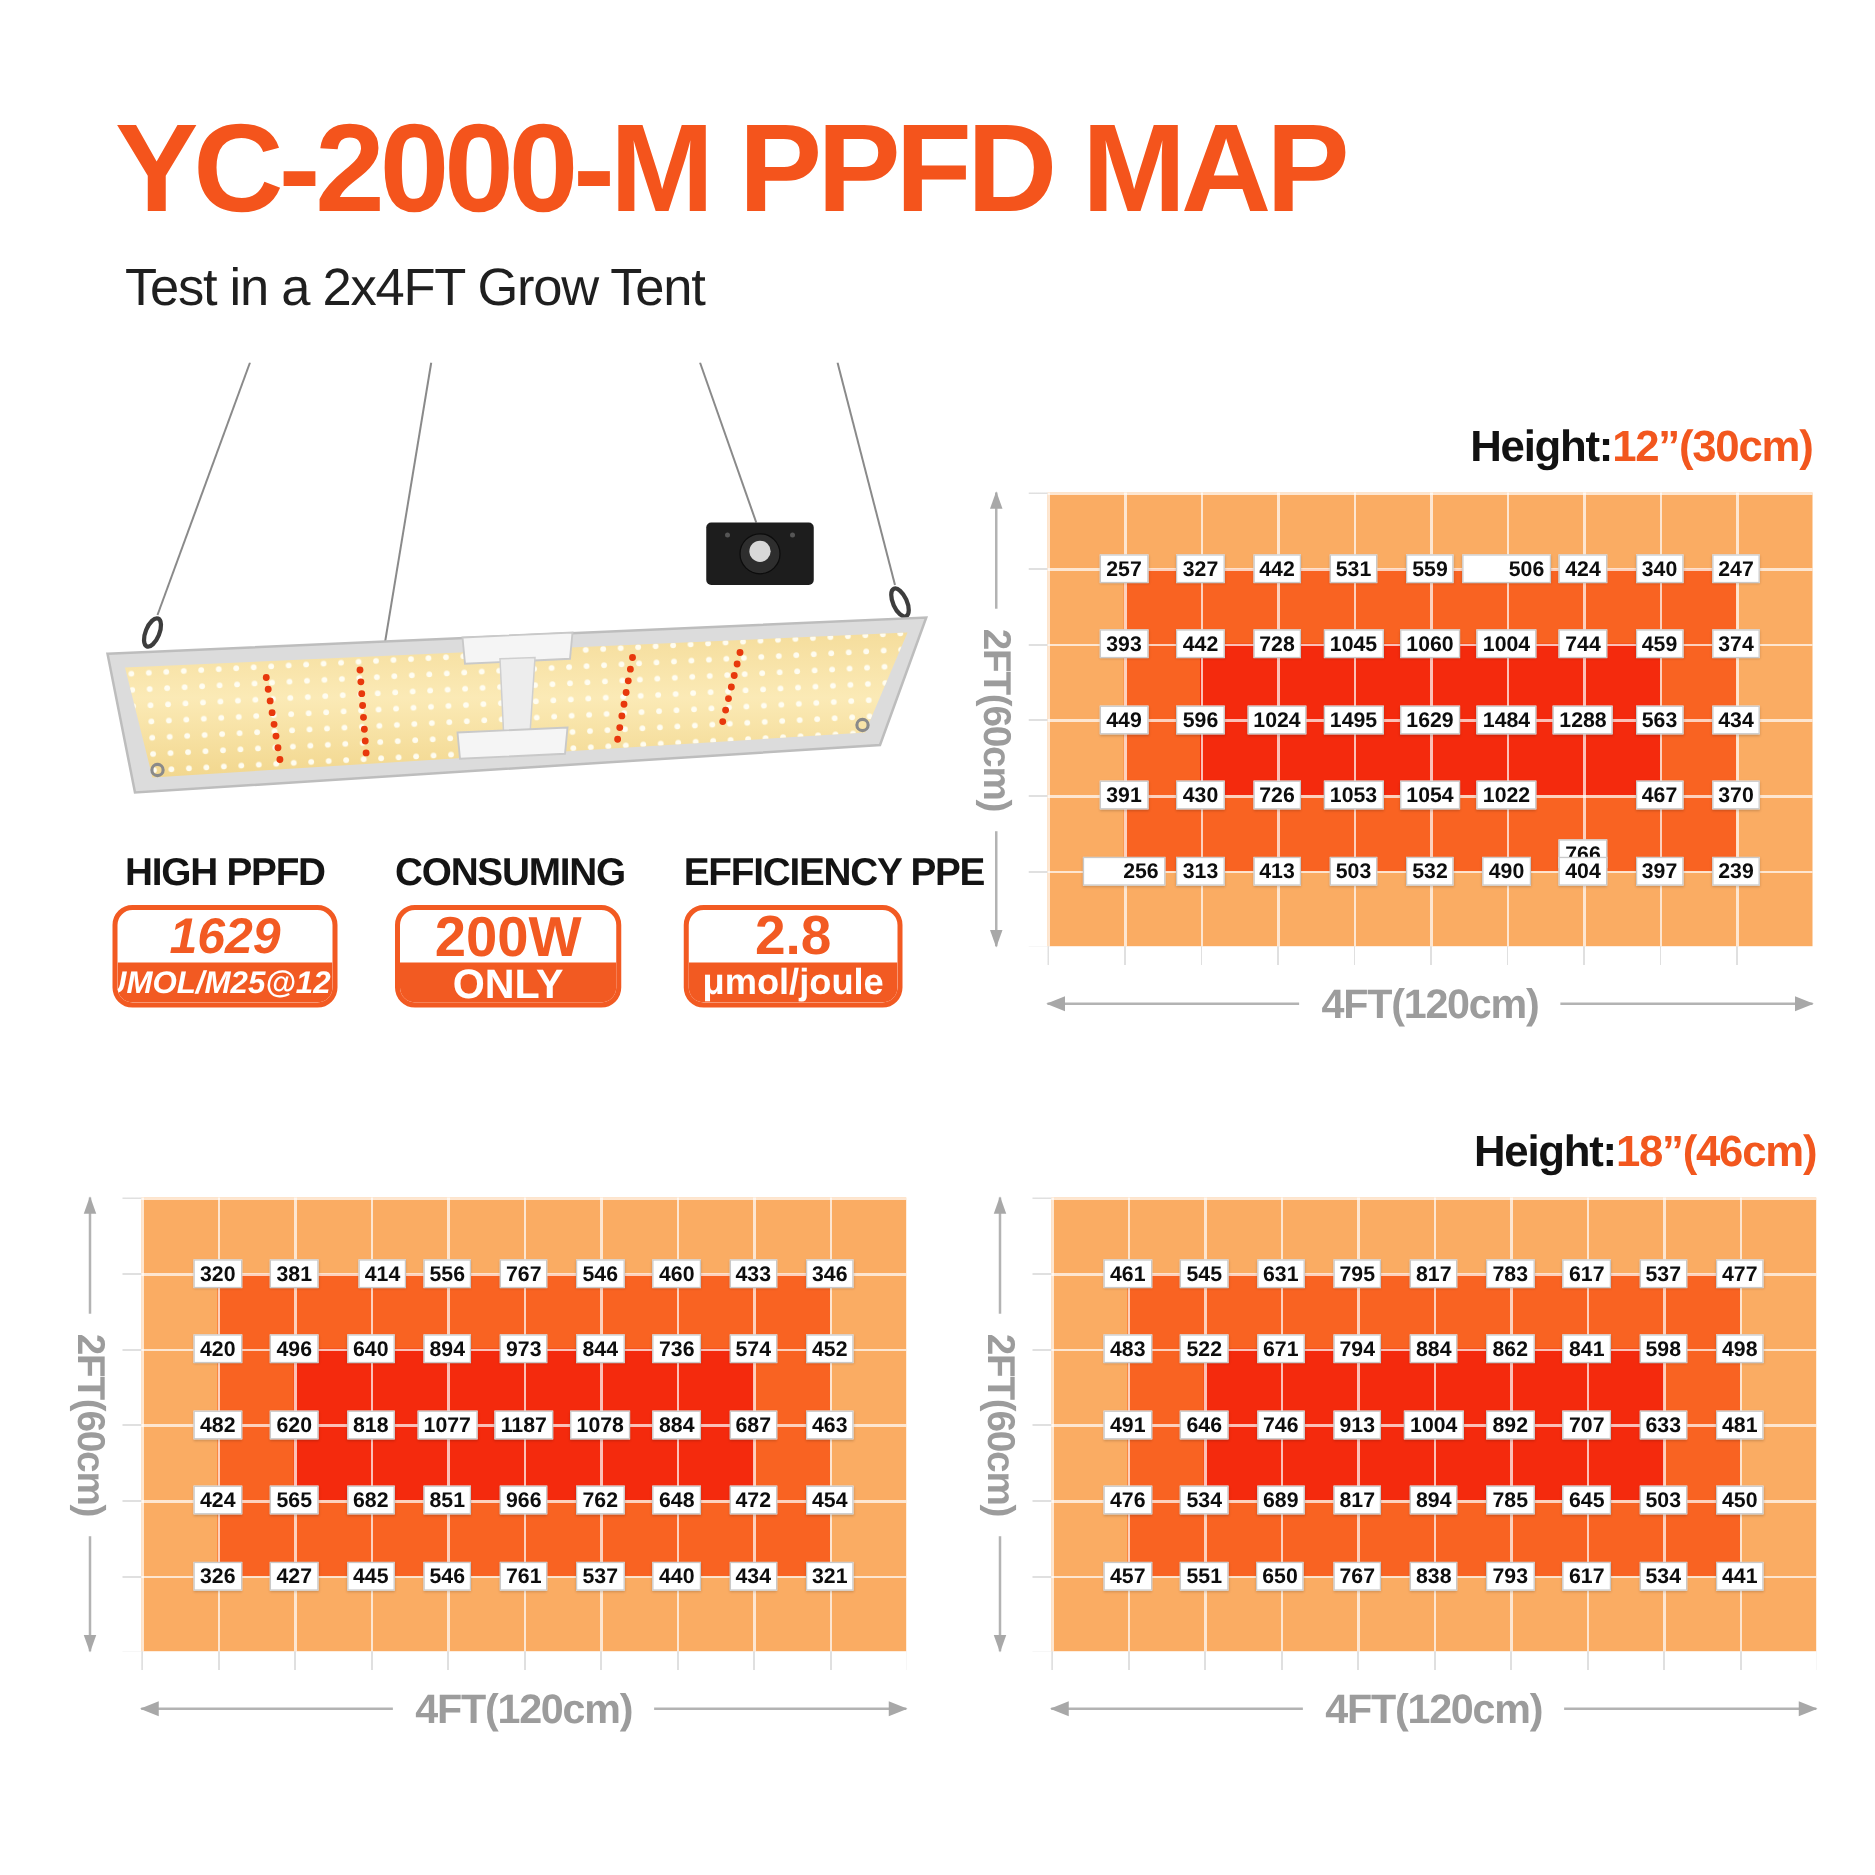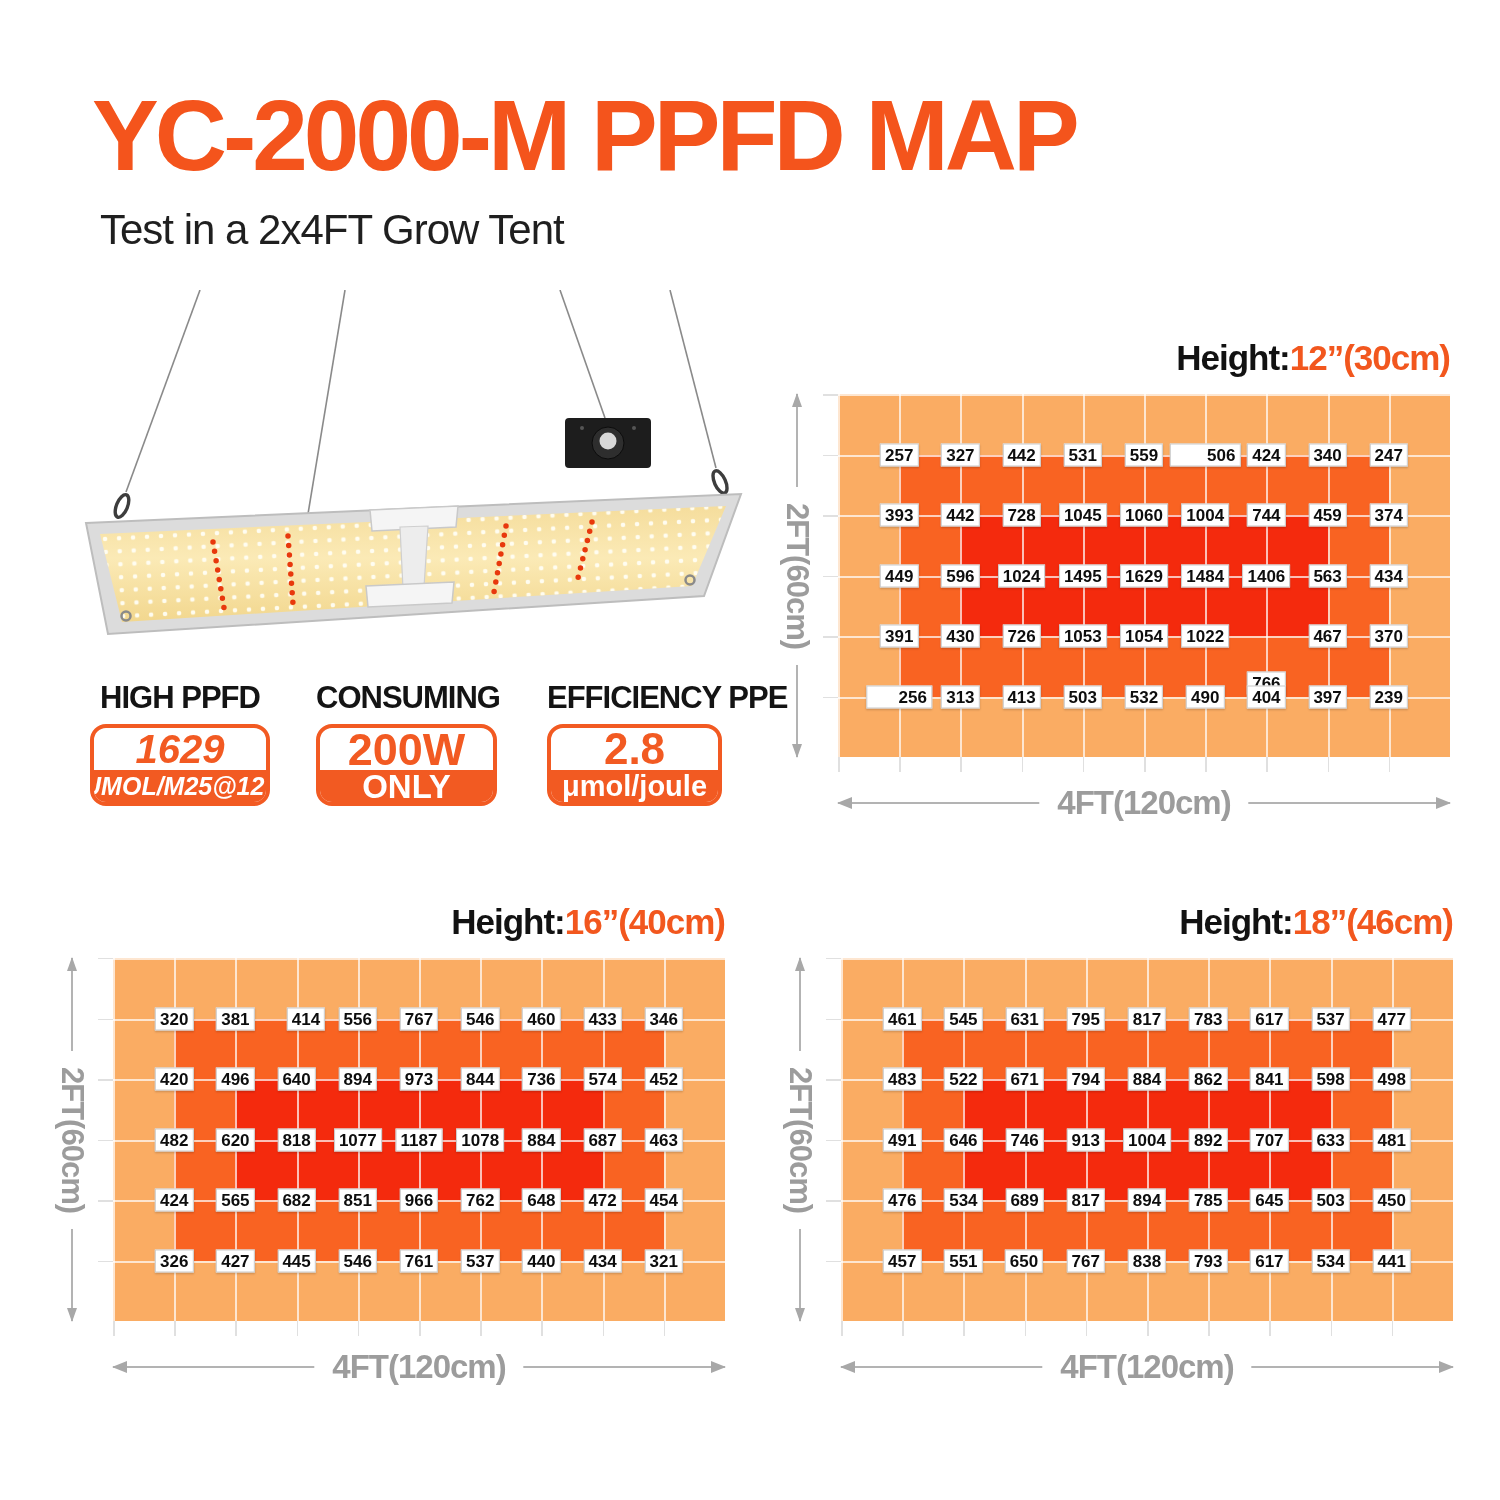--- a/index.html
+++ b/index.html
@@ -212,21 +212,21 @@
       <div class="val-label" style="left: 367.2px; top: 121px;">1004</div>
       <div class="val-label" style="left: 428.4px; top: 121px;">744</div>
       <div class="val-label" style="left: 489.6px; top: 121px;">459</div>
       <div class="val-label" style="left: 550.8px; top: 121px;">374</div>
       <div class="val-label" style="left: 61.2px; top: 181.5px;">449</div>
       <div class="val-label" style="left: 122.4px; top: 181.5px;">596</div>
       <div class="val-label" style="left: 183.6px; top: 181.5px;">1024</div>
       <div class="val-label" style="left: 244.8px; top: 181.5px;">1495</div>
       <div class="val-label" style="left: 306px; top: 181.5px;">1629</div>
       <div class="val-label" style="left: 367.2px; top: 181.5px;">1484</div>
-      <div class="val-label" style="left: 428.4px; top: 181.5px;">1406</div>
+      <div class="val-label" style="left: 428.4px; top: 181.5px;">1288</div>
       <div class="val-label" style="left: 489.6px; top: 181.5px;">563</div>
       <div class="val-label" style="left: 550.8px; top: 181.5px;">434</div>
       <div class="val-label" style="left: 61.2px; top: 242px;">391</div>
       <div class="val-label" style="left: 122.4px; top: 242px;">430</div>
       <div class="val-label" style="left: 183.6px; top: 242px;">726</div>
       <div class="val-label" style="left: 244.8px; top: 242px;">1053</div>
       <div class="val-label" style="left: 306px; top: 242px;">1054</div>
       <div class="val-label" style="left: 367.2px; top: 242px;">1022</div>
       <div class="val-label" style="left: 428.4px; top: 242px; margin-top: 47px;">766</div>
       <div class="val-label" style="left: 489.6px; top: 242px;">467</div>
@@ -247,23 +247,20 @@
     <span class="vdim-label">2FT(60cm)</span>
   </div>
   <div class="hdim">
     <span class="arrow left"></span>
     <span class="arrow right"></span>
     <span class="hdim-label">4FT(120cm)</span>
   </div>
 </div>
 
 <div class="map-block" style="left:113px;top:958px">
-  <div class="height-label">
-    <span>Height:</span><span class="hv">16”(40cm)</span>
-  </div>
   <div class="zone zone-light"></div>
   <div class="zone zone-mid"></div>
   <div class="zone zone-hot"></div>
   <div class="gridlines"></div>
   <div class="tick-left"></div>
   <div class="tick-bottom"></div>
   <div class="labels">
       <div class="val-label" style="left: 61.2px; top: 60.5px;">320</div>
       <div class="val-label" style="left: 122.4px; top: 60.5px;">381</div>
       <div class="val-label" style="left: 193px; top: 60.5px;">414</div>

